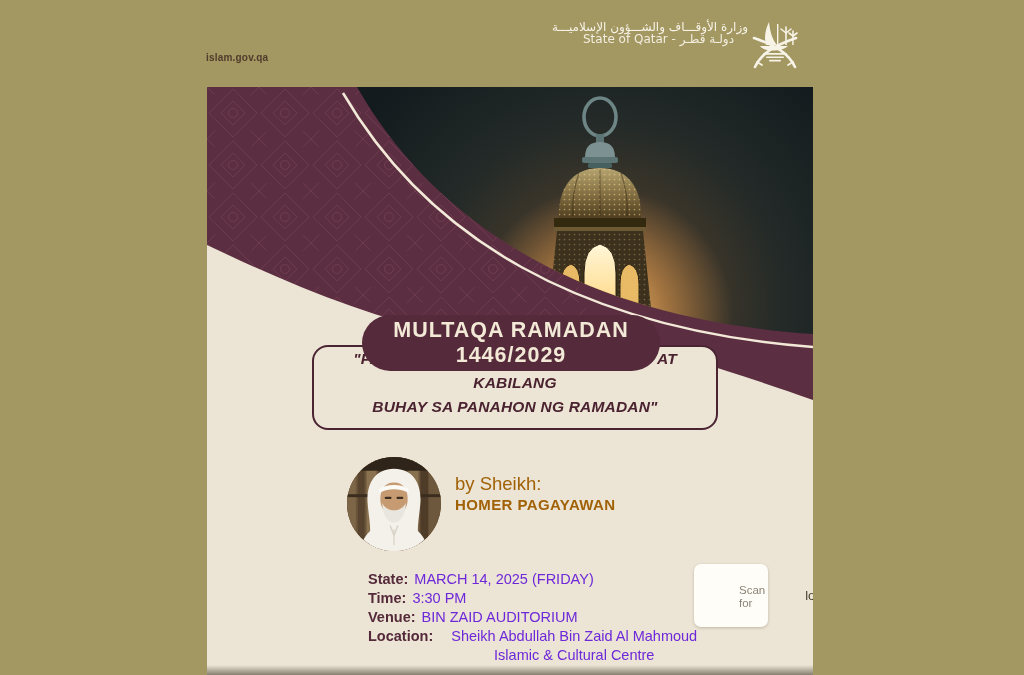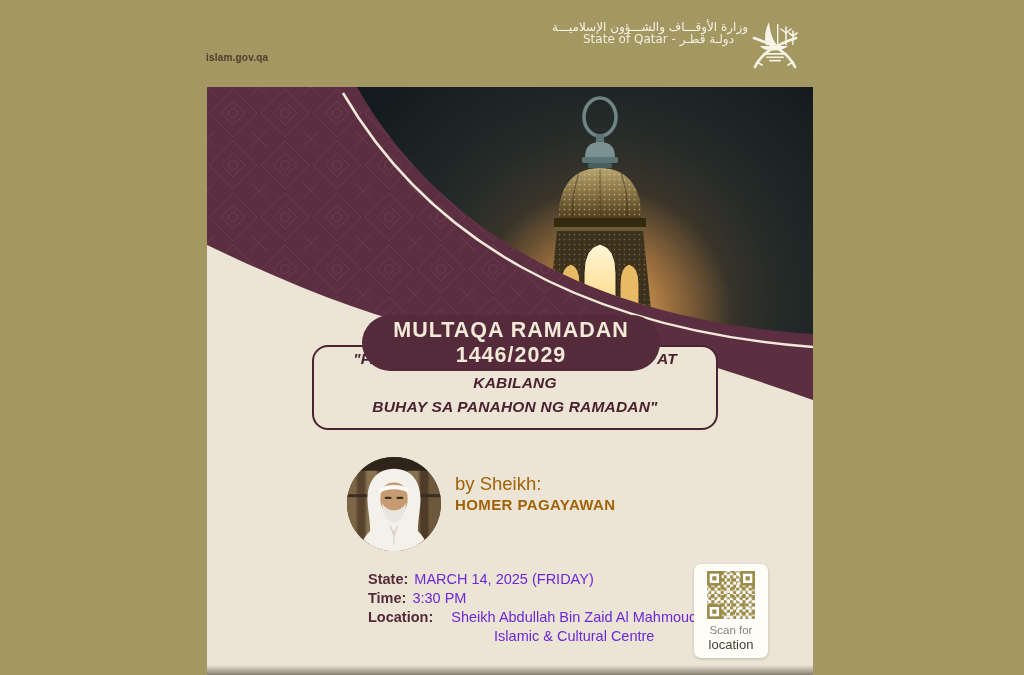--- a/index.html
+++ b/index.html
@@ -68,21 +68,21 @@
   }
   .detail-row{display:flex;}
   .detail-label{font-weight:bold;color:#54293a;margin-right:6px;white-space:nowrap;}
   .detail-value{color:#6d28d9;}
   .detail-value.wrap{width:270px;text-align:center;}
 
   .qr-card{
     position:absolute;left:487px;top:477px;width:64px;z-index:2;
     background:#fffdf7;border-radius:7px;padding:5px 5px 6px 5px;
     box-shadow:0 1px 3px rgba(60,50,30,.25);
-    display:flex;flex-direction:column;align-items:center;
+    display:flex;flex-direction:row;align-items:center;gap:40px;
   }
   .qr-card svg{display:block;}
   .qr-cap1{font-size:11.5px;color:#8a8276;margin-top:3px;line-height:13px;}
   .qr-cap2{font-size:13px;font-weight:400;color:#453f33;line-height:15px;}
 
   .poster-bottom-band{
     position:absolute;left:0;bottom:0;width:100%;height:10px;z-index:4;
     background:linear-gradient(to bottom, rgba(141,133,114,0), rgba(100,92,78,.75));
   }
 </style>
@@ -254,20 +254,24 @@
     <div class="details">
       <div class="detail-row">
         <span class="detail-label">State:</span>
         <span class="detail-value">MARCH 14, 2025 (FRIDAY)</span>
       </div>
       <div class="detail-row">
         <span class="detail-label">Time:</span>
         <span class="detail-value">3:30 PM</span>
       </div>
       <div class="detail-row">
+        <span class="detail-label">Venue:</span>
+        <span class="detail-value">BIN ZAID AUDITORIUM</span>
+      </div>
+      <div class="detail-row">
         <span class="detail-label">Location:</span>
         <span class="detail-value wrap">Sheikh Abdullah Bin Zaid Al Mahmoud Islamic &amp; Cultural Centre</span>
       </div>
     </div>
 
     <div class="qr-card">
       <svg width="52" height="52" viewBox="0 0 50 50" aria-hidden="true">
         <defs>
           <pattern id="qp1" width="6" height="6" patternUnits="userSpaceOnUse">
             <rect x="0" y="0" width="3" height="3" fill="#9c8b47"></rect>

